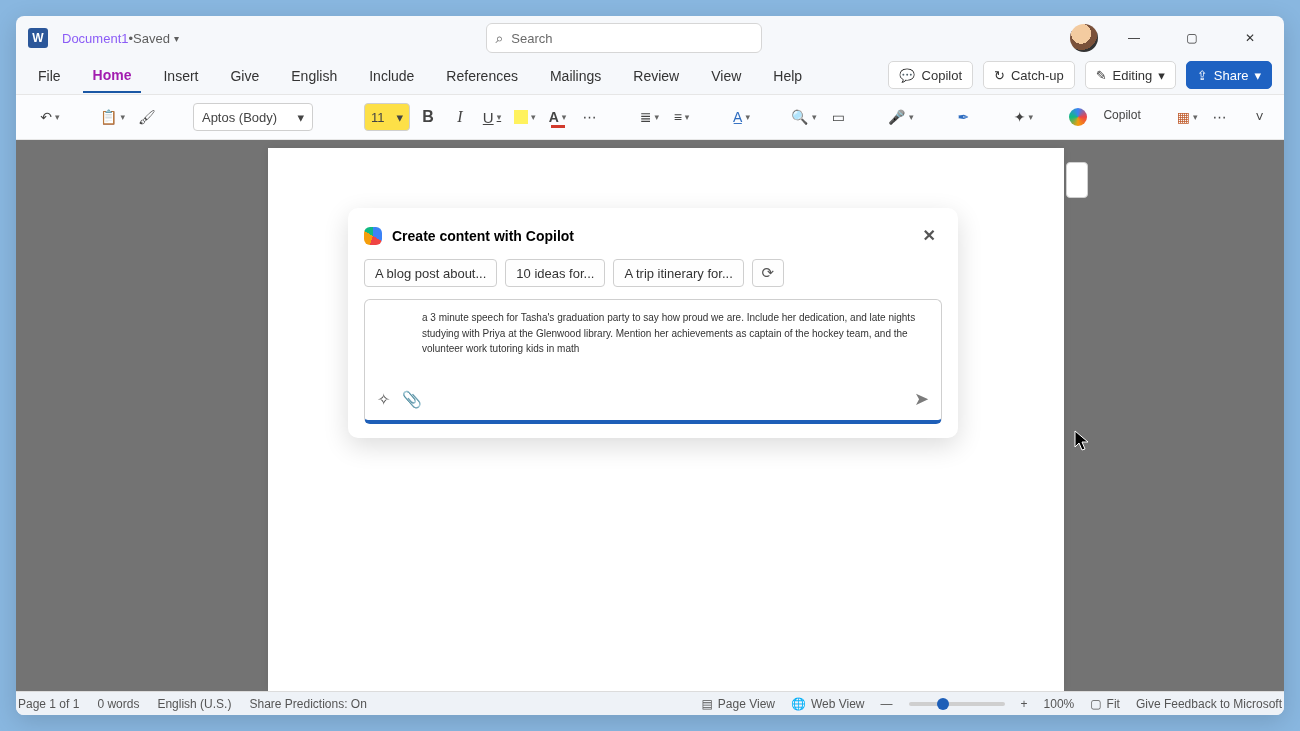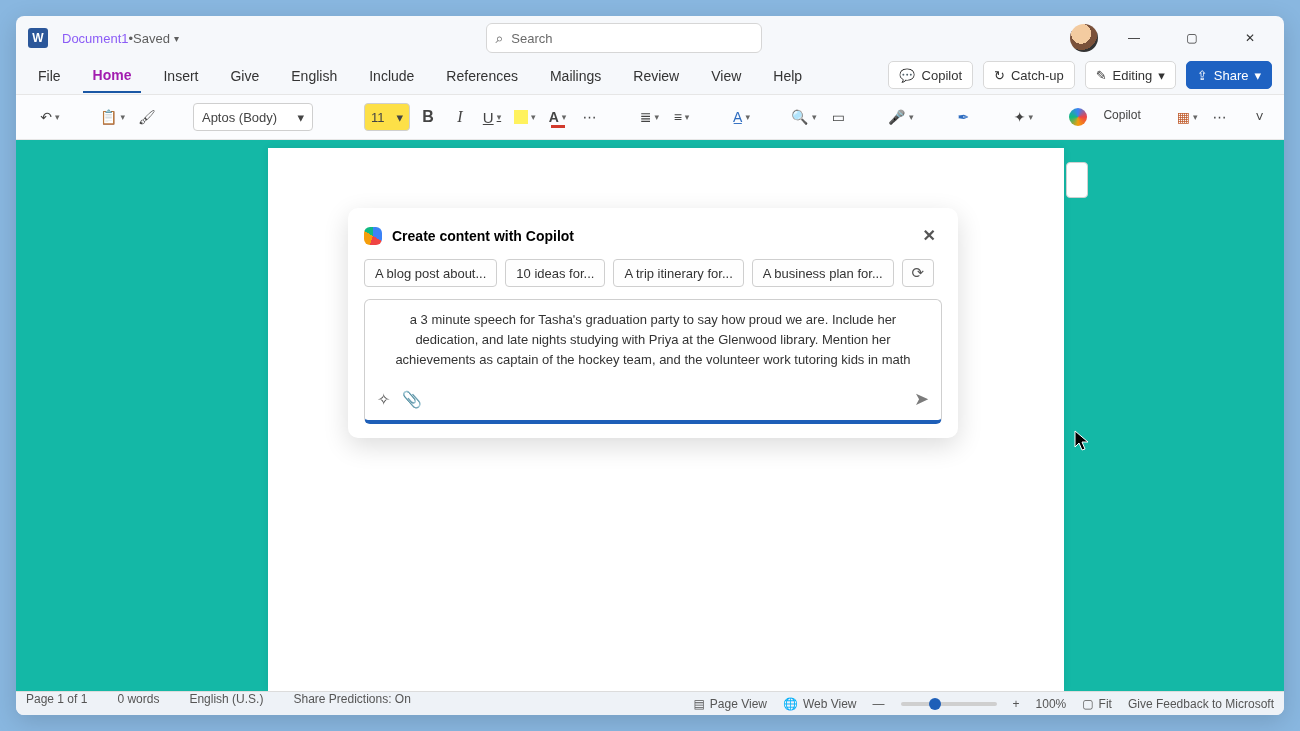--- a/index.html
+++ b/index.html
@@ -109,24 +109,23 @@
   .fc-sw { width:14px;height:3px; background:#d13a2d; display:inline-block; position:absolute; bottom:4px;}
   .fc-A { font-weight:600; }
   .copilot-btn { display:flex; align-items:flex-start; gap:16px; font-size:12px;}
   .copilot-logo {
     width:18px;height:18px;border-radius:50%;
     background: conic-gradient(#3b82f6,#ef4444,#f59e0b,#10b981,#3b82f6);
   }
   
   .canvas {
     flex:1;
-    background:#14b8a6;
+    background:#737373;
     overflow:hidden;
     position:relative;
-    text-align:center;
   }
   .page {
     position:absolute;
     top:8px;
     left:252px;
     width:796px;
     bottom:0;
     background:#fff;
     box-shadow:0 0 8px rgba(0,0,0,.08);
   }
@@ -157,38 +156,38 @@
     display:flex; align-items:center; padding:0 10px;
     font-size:13px; color:#333; background:#fefefe;
   }
   .chip.icon { width:32px; justify-content:center; font-size:15px; color:#555;}
   .inputbox {
     border:1px solid #cfcfcf; border-radius:6px;
     padding:10px 12px 10px;
     border-bottom:4px solid #1e5fb8;
   }
   .prompt-text {
-    font-size:13px; color:#333; line-height:1.55; min-height:70px;
+    font-size:10px; color:#333; line-height:1.55; min-height:70px;margin-left:45px;
   }
   .inputbar { display:flex; align-items:center; padding-top:8px; gap:12px; color:#555;}
   .inputbar .send { margin-left:auto; font-size:18px; color:#7b7b7b;}
   
   .cursor {
     position:absolute; width:16px; height:22px;
     top:282px; left:806px;
   }
   .cursor svg { width:16px; height:22px; }
   
   .status {
     height:24px;
     background:#eef2f7;
     border-top:1px solid #dcdcdc;
-    display:flex; 
+    display:flex; align-items:center;
     font-size:12px; color:#555;
-    padding:0 10px; gap:30px;
+    padding:0 2px; gap:18px;
   }
   .status .right { margin-left:auto; display:flex; align-items:center; gap:16px;}
   .viewbtn { display:flex; align-items:center; gap:5px;}
   .slider { width:96px; height:4px; background:#cfcfcf; border-radius:2px; position:relative;}
   .slider .thumb { position:absolute; top:-4px; left:28px; width:12px;height:12px;border-radius:50%;background:#1e5fb8;}
 </style>
 </head>
 <body>
 
 <div class="window">
@@ -326,21 +325,20 @@
       <div class="copanel">
         <div class="copanel-head">
           <span class="cop-logo"></span>
           <span>Create content with Copilot</span>
           <span class="copanel-close">✕</span>
         </div>
         <div class="chips">
           <div class="chip">A blog post about...</div>
           <div class="chip">10 ideas for...</div>
           <div class="chip">A trip itinerary for...</div>
-          <div class="chip">A business plan for...</div>
           <div class="chip icon">
             <span>⟳</span>
           </div>
         </div>
         <div class="inputbox">
           <div class="prompt-text">a 3 minute speech for Tasha's graduation party to say how proud we are. Include her dedication, and late nights studying with Priya at the Glenwood library. Mention her achievements as captain of the hockey team, and the volunteer work tutoring kids in math</div>
           <div class="inputbar">
             <span>✧</span>
             <span>📎</span>
             <span class="send">➤</span>

